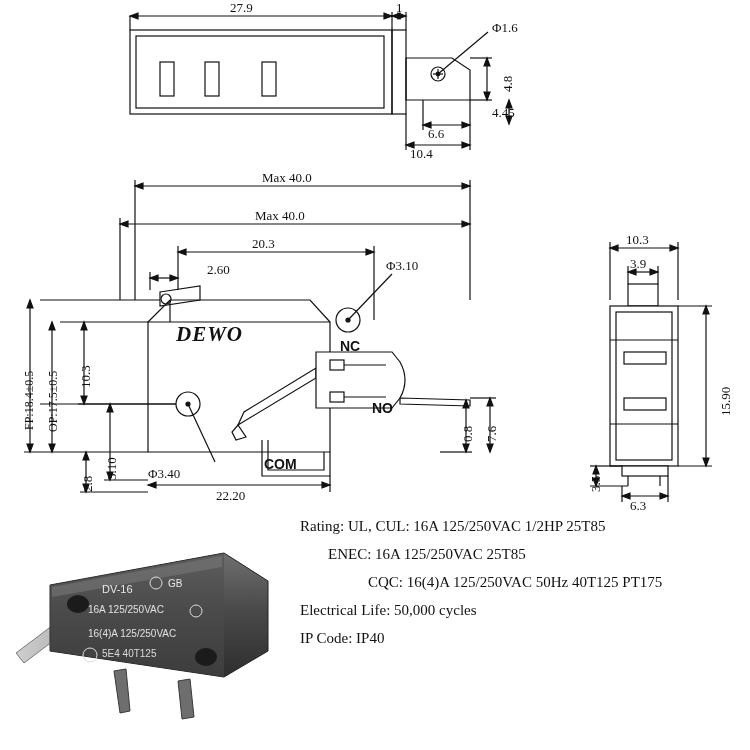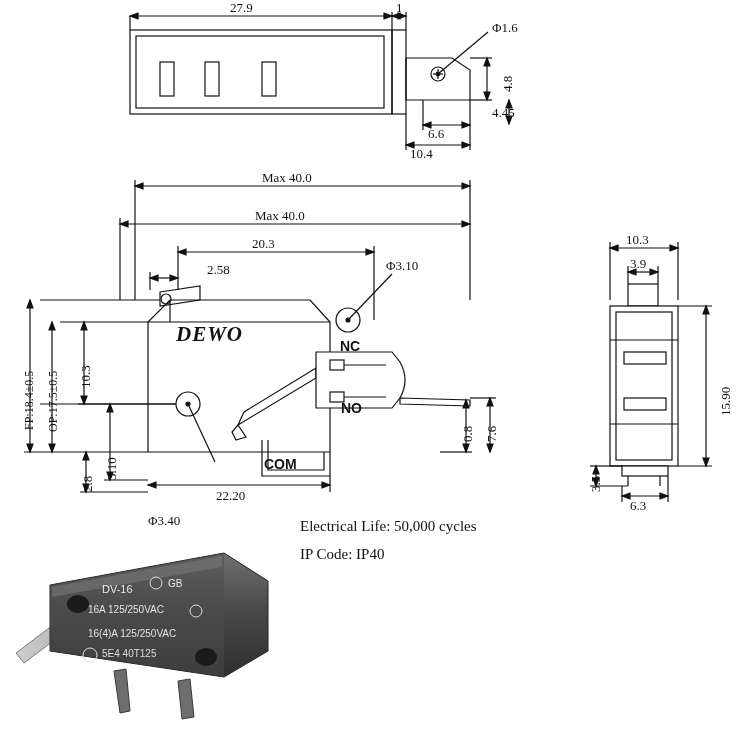--- a/index.html
+++ b/index.html
@@ -227,37 +227,37 @@
       <line x1="622" y1="496" x2="668" y2="496"></line>
       <path d="M622 496 l8 -3 v6 z" fill="#111"></path>
       <path d="M668 496 l-8 -3 v6 z" fill="#111"></path>
       <line x1="622" y1="486" x2="622" y2="502"></line>
       <line x1="668" y1="476" x2="668" y2="502"></line>
     </g>
   </svg>
 
   <div class="brand" style="left:176px;top:322px;">DEWO</div>
   <div class="term" style="left:340px;top:338px;">NC</div>
-  <div class="term" style="left:341px;top:400px;">NO</div>
+  <div class="term" style="left:372px;top:400px;">NO</div>
   <div class="term" style="left:264px;top:416px;margin-top:40px;">COM</div>
 
   <div class="dimtxt" style="left:230px;top:0px;">27.9</div>
   <div class="dimtxt" style="left:396px;top:0px;">1</div>
   <div class="dimtxt" style="left:492px;top:20px;">Φ1.6</div>
   <div class="dimtxt vert" style="left:500px;top:92px;transform:rotate(-90deg);">4.8</div>
   <div class="dimtxt" style="left:492px;top:105px;">4.45</div>
   <div class="dimtxt" style="left:428px;top:126px;">6.6</div>
   <div class="dimtxt" style="left:410px;top:146px;">10.4</div>
 
   <div class="dimtxt" style="left:262px;top:170px;">Max 40.0</div>
   <div class="dimtxt" style="left:255px;top:208px;">Max 40.0</div>
   <div class="dimtxt" style="left:252px;top:236px;">20.3</div>
-  <div class="dimtxt" style="left:207px;top:262px;">2.58</div>
+  <div class="dimtxt" style="left:207px;top:262px;">2.60</div>
   <div class="dimtxt" style="left:386px;top:258px;">Φ3.10</div>
-  <div class="dimtxt" style="left:148px;top:466px;margin-top:47px;">Φ3.40</div>
+  <div class="dimtxt" style="left:148px;top:466px;">Φ3.40</div>
 
   <div class="dimtxt small vert" style="left:22px;top:430px;transform:rotate(-90deg);">FP:18.4±0.5</div>
   <div class="dimtxt small vert" style="left:46px;top:432px;transform:rotate(-90deg);">OP:17.5±0.5</div>
   <div class="dimtxt vert" style="left:78px;top:388px;transform:rotate(-90deg);">10.3</div>
   <div class="dimtxt vert" style="left:80px;top:492px;transform:rotate(-90deg);">2.8</div>
   <div class="dimtxt vert" style="left:104px;top:480px;transform:rotate(-90deg);">3.10</div>
   <div class="dimtxt" style="left:216px;top:488px;">22.20</div>
   <div class="dimtxt vert" style="left:460px;top:442px;transform:rotate(-90deg);">0.8</div>
   <div class="dimtxt vert" style="left:484px;top:442px;transform:rotate(-90deg);">7.6</div>
 
@@ -298,17 +298,20 @@
 
     <circle cx="146" cy="58" r="6" fill="none" stroke="#ddd" stroke-width="1"></circle>
     <circle cx="186" cy="86" r="6" fill="none" stroke="#ddd" stroke-width="1"></circle>
     <circle cx="80" cy="130" r="7" fill="none" stroke="#ddd" stroke-width="1"></circle>
 
     <path d="M104 146 L116 144 L120 186 L110 188 Z" fill="#6e6e6e" stroke="#3a3a3a"></path>
     <path d="M168 156 L180 154 L184 192 L172 194 Z" fill="#6e6e6e" stroke="#3a3a3a"></path>
   </svg>
 
   <div class="specs">
+    <div class="specline">Rating:  UL, CUL: 16A 125/250VAC 1/2HP 25T85</div>
+    <div class="specline ind2">ENEC:  16A 125/250VAC 25T85</div>
+    <div class="specline ind4">CQC: 16(4)A 125/250VAC 50Hz 40T125 PT175</div>
     <div class="specline">Electrical Life: 50,000 cycles</div>
     <div class="specline">IP Code: IP40</div>
   </div>
 
 </div>
 
 </body></html>

